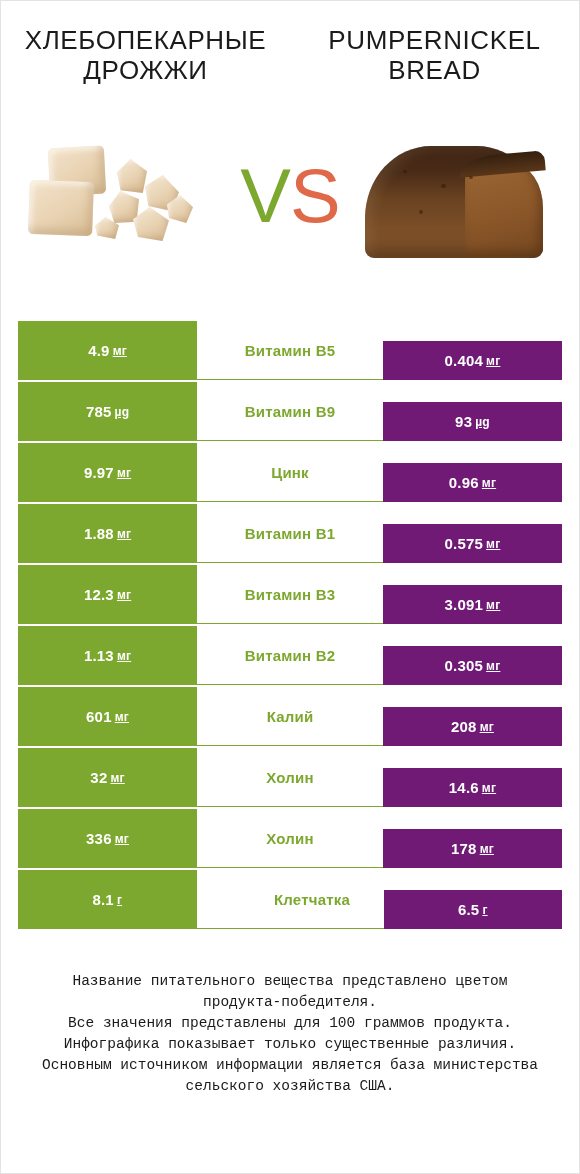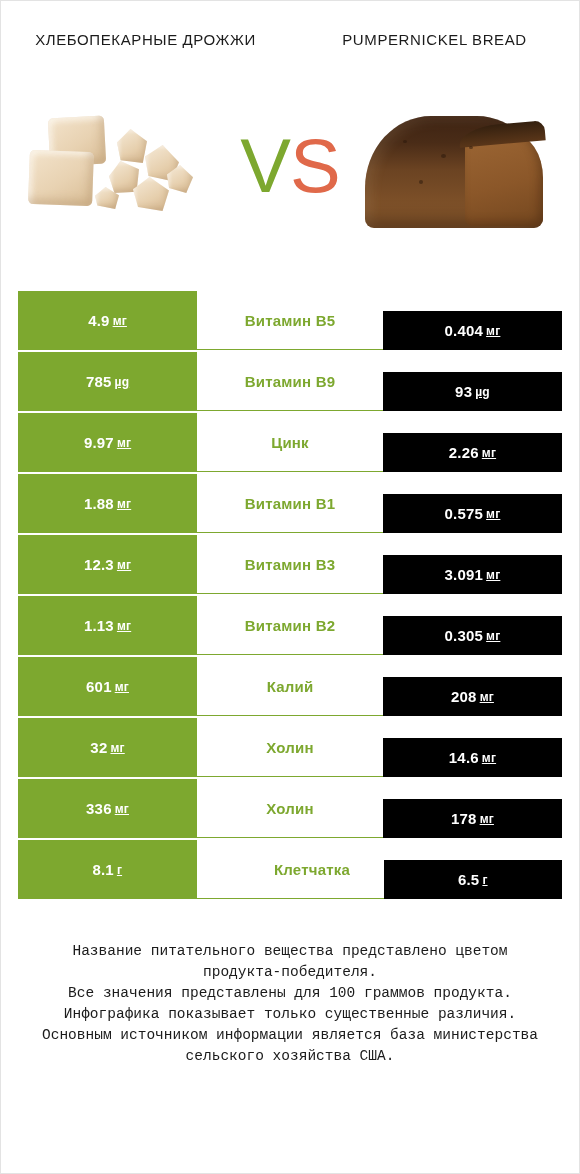--- a/index.html
+++ b/index.html
@@ -28,21 +28,21 @@
     display: flex;
     width: 100%;
     padding-top: 24px;
   }
   .title-cell {
     width: 50%;
     padding: 0 14px;
     text-align: center;
   }
   .title-text {
-    font-size: 15px;
+    font-size: 26px;
     line-height: 30px;
     font-weight: 300;
     letter-spacing: 0.6px;
     color: #1b1b1b;
     text-transform: uppercase;
     font-family: "Liberation Sans", "DejaVu Sans", sans-serif;
   }
 
   
   .hero {
@@ -179,21 +179,21 @@
     color: #7da82f;
     font-weight: bold;
     border-bottom: 1px solid #7da82f;
   }
   .row:last-child .cell-mid {
     border-bottom: 1px solid #7da82f;
     padding-left: 44px;
   }
   .cell-right {
     width: 186px;
-    background: #000000;
+    background: #701a75;
     color: #ffffff;
     font-weight: bold;
     margin-top: 20px;
   }
   .unit {
     font-size: 12px;
     font-weight: bold;
     margin-left: 3px;
     text-decoration: underline;
   }
@@ -289,21 +289,21 @@
 
     <div class="row">
       <div class="cell cell-left">
         <span>9.97</span>
           <span class="unit">мг</span>
       </div>
       <div class="cell cell-mid">
         <span>Цинк</span>
       </div>
       <div class="cell cell-right">
-        <span>2.26</span>
+        <span>0.96</span>
           <span class="unit">мг</span>
       </div>
     </div>
 
     <div class="row">
       <div class="cell cell-left">
         <span>1.88</span>
           <span class="unit">мг</span>
       </div>
       <div class="cell cell-mid">

